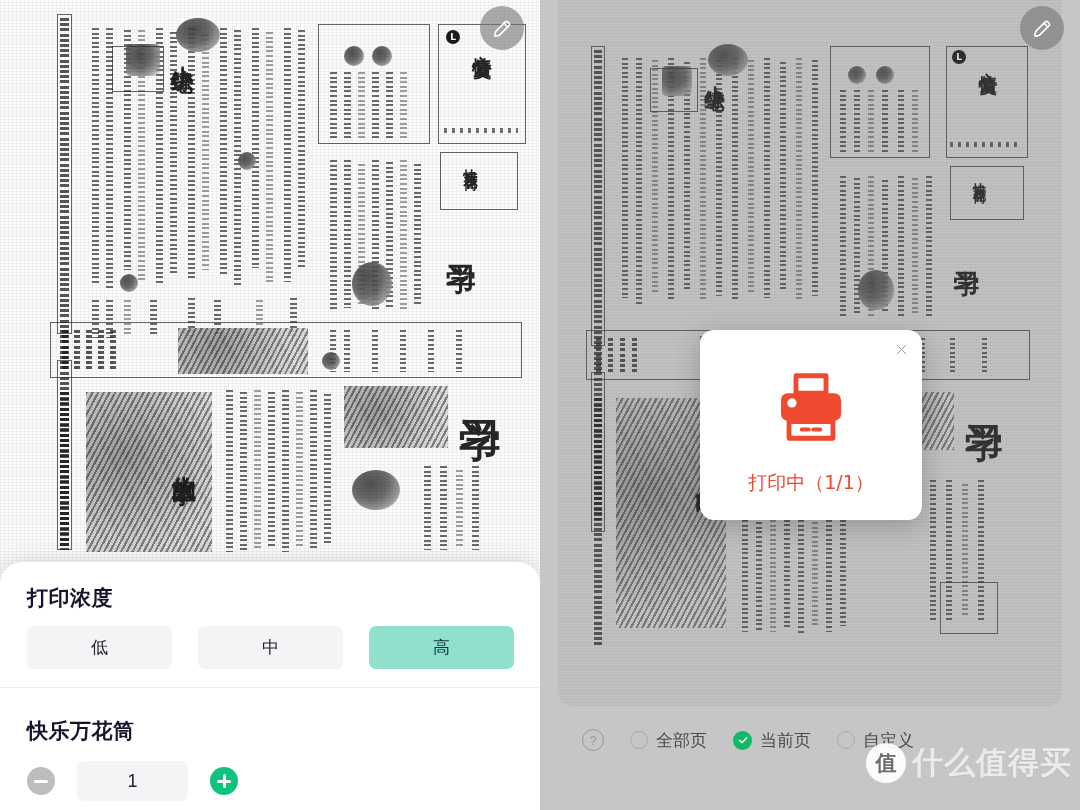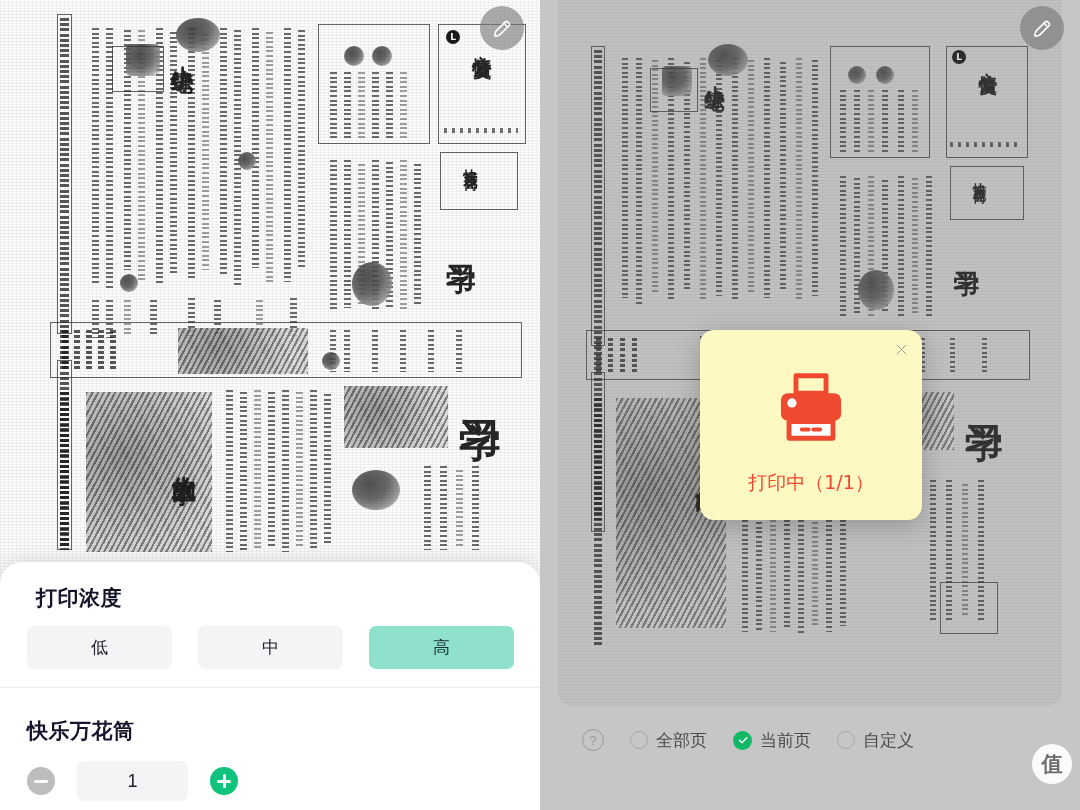--- a/index.html
+++ b/index.html
@@ -177,21 +177,21 @@
     width: 111px; height: 40px; margin: 0 22px;
     background: #f3f4f6; border-radius: 7px;
     display: flex; align-items: center; justify-content: center;
     font-size: 18px; color: #22222e;
   }
 
   
   .print-dialog {
     position: absolute;
     left: 160px; top: 330px; width: 222px; height: 190px;
-    background: #fef9c3; border-radius: 14px;
+    background: #ffffff; border-radius: 14px;
     box-shadow: 0 6px 26px rgba(0,0,0,0.22);
     z-index: 40;
   }
   .dlg-close {
     position: absolute; right: 10px; top: 8px;
     width: 22px; height: 22px;
     display: flex; align-items: center; justify-content: center;
   }
   .dlg-close svg { width: 15px; height: 15px; }
   .printer-wrap {
@@ -381,21 +381,21 @@
       <div class="edit-fab" style="right:16px; top:6px;">
         <svg viewBox="0 0 24 24" fill="none">
           <path d="M4 20l1.2-4.3L15.6 5.3a1.8 1.8 0 0 1 2.6 0l1.5 1.5a1.8 1.8 0 0 1 0 2.6L9.3 19.8 5 21z" stroke="#ffffff" stroke-width="1.7" stroke-linejoin="round" fill="none"></path>
           <path d="M14.2 6.7l3.1 3.1" stroke="#ffffff" stroke-width="1.7" stroke-linecap="round"></path>
         </svg>
       </div>
     </div>
 
     <div class="sheet-panel">
 
-      <div class="sec-title" style="position:absolute; left:36px; top:22px;">打印浓度</div>
+      <div class="sec-title" style="position:absolute; left:27px; top:22px;">打印浓度</div>
 
       <div class="density-row">
         <div class="dens-btn">低</div>
         <div class="dens-btn">中</div>
         <div class="dens-btn sel">高</div>
       </div>
 
       <div class="divider"></div>
 
       <div class="sec-title" style="position:absolute; left:27px; top:155px;">快乐万花筒</div>
@@ -559,16 +559,17 @@
 
         <div class="opt">
           <span class="radio-off"></span>
           <span class="opt-label">自定义</span>
         </div>
       </div>
     </div>
 
     <div class="watermark">
       <div class="wm-badge">值</div>
+      <div class="wm-text">什么值得买</div>
     </div>
 
   </div>
 </div>
 
 </body></html>

